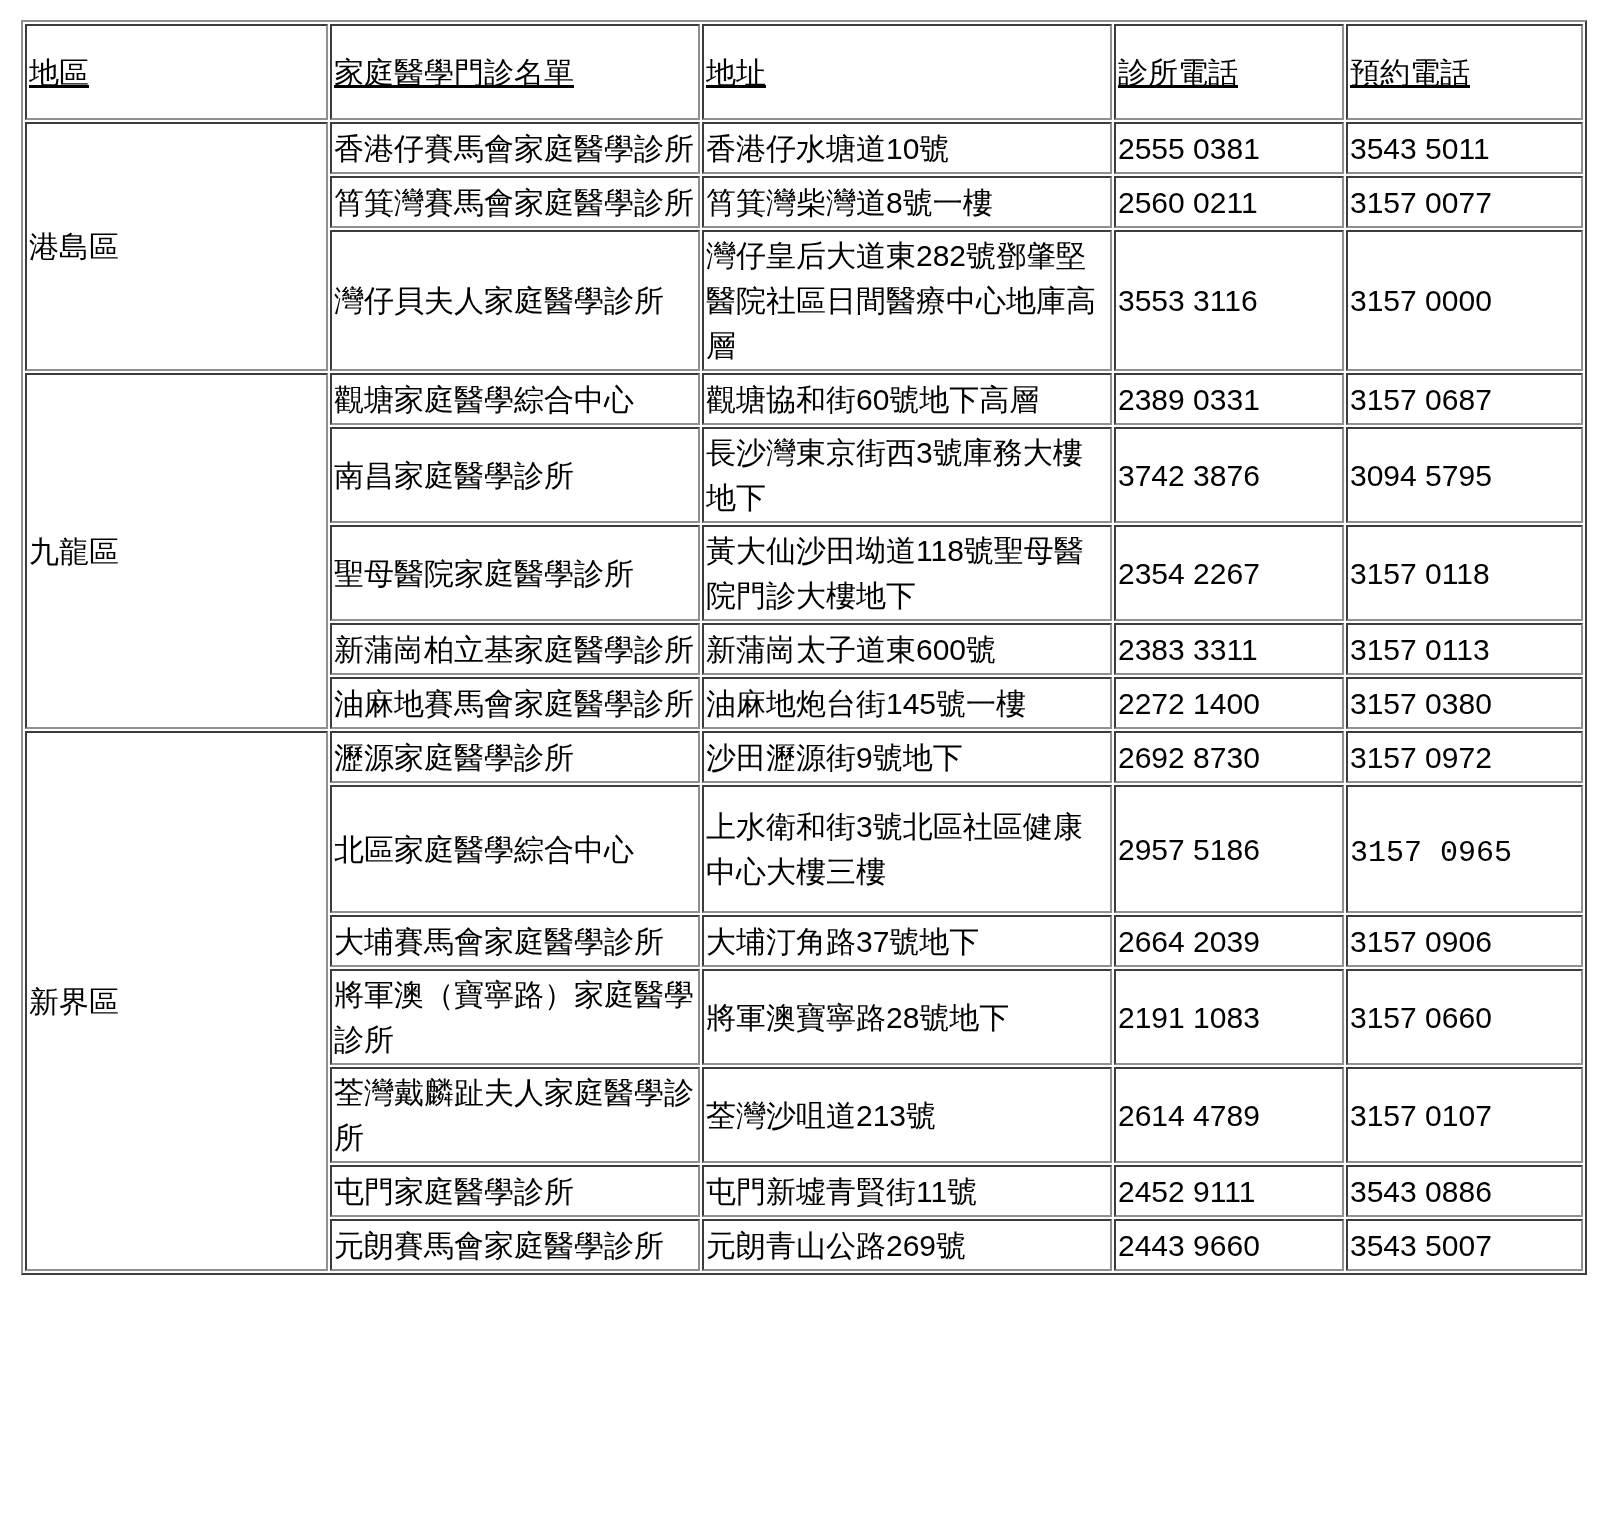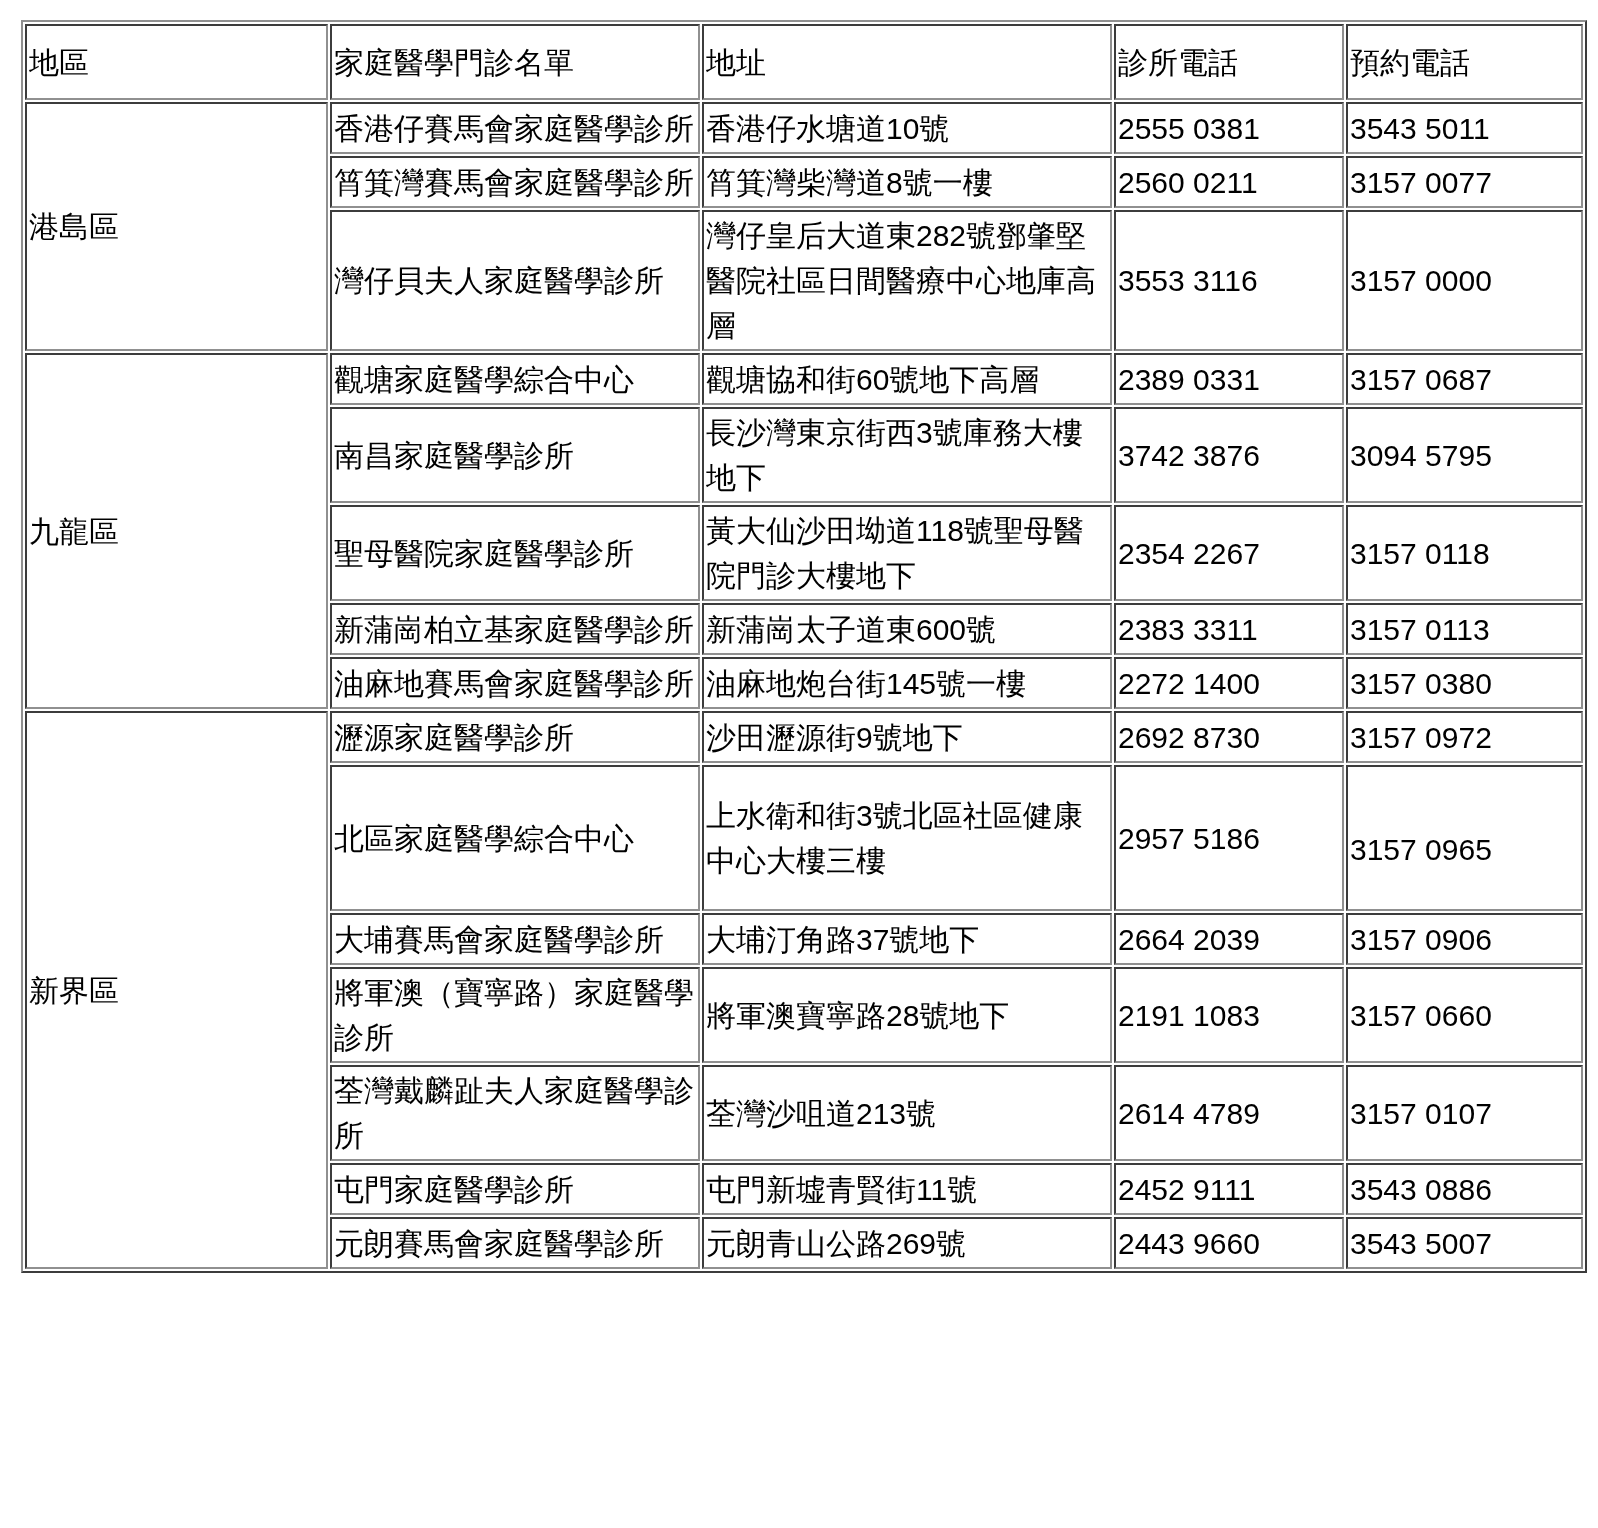--- a/index.html
+++ b/index.html
@@ -31,27 +31,28 @@
     padding: 1px 2px;
     font-size: 30px;
     font-weight: normal;
     line-height: 1.5;
     text-align: left;
     vertical-align: middle;
     word-break: break-all;
     overflow-wrap: anywhere;
     background: #ffffff;
   }
-  thead th { height: 76px; }
+  thead th { height: 96px; text-decoration: underline; }
   tbody tr { height: 52px; }
   
-  tbody tr:nth-child(10) { height: 146px; border-radius: 29px; }
+  tbody tr:nth-child(10) { height: 128px; border-radius: 29px; }
   tbody tr:nth-child(10) td:last-child {
     vertical-align: top;
-    padding-top: 60px;
+    padding-top: 44px;
+    font-family: Liberation Mono, monospace;
   }
 </style>
 </head>
 <body>
 
 <div class="page">
   <table class="clinics">
     <colgroup>
       <col class="c-region">
       <col class="c-clinic">

